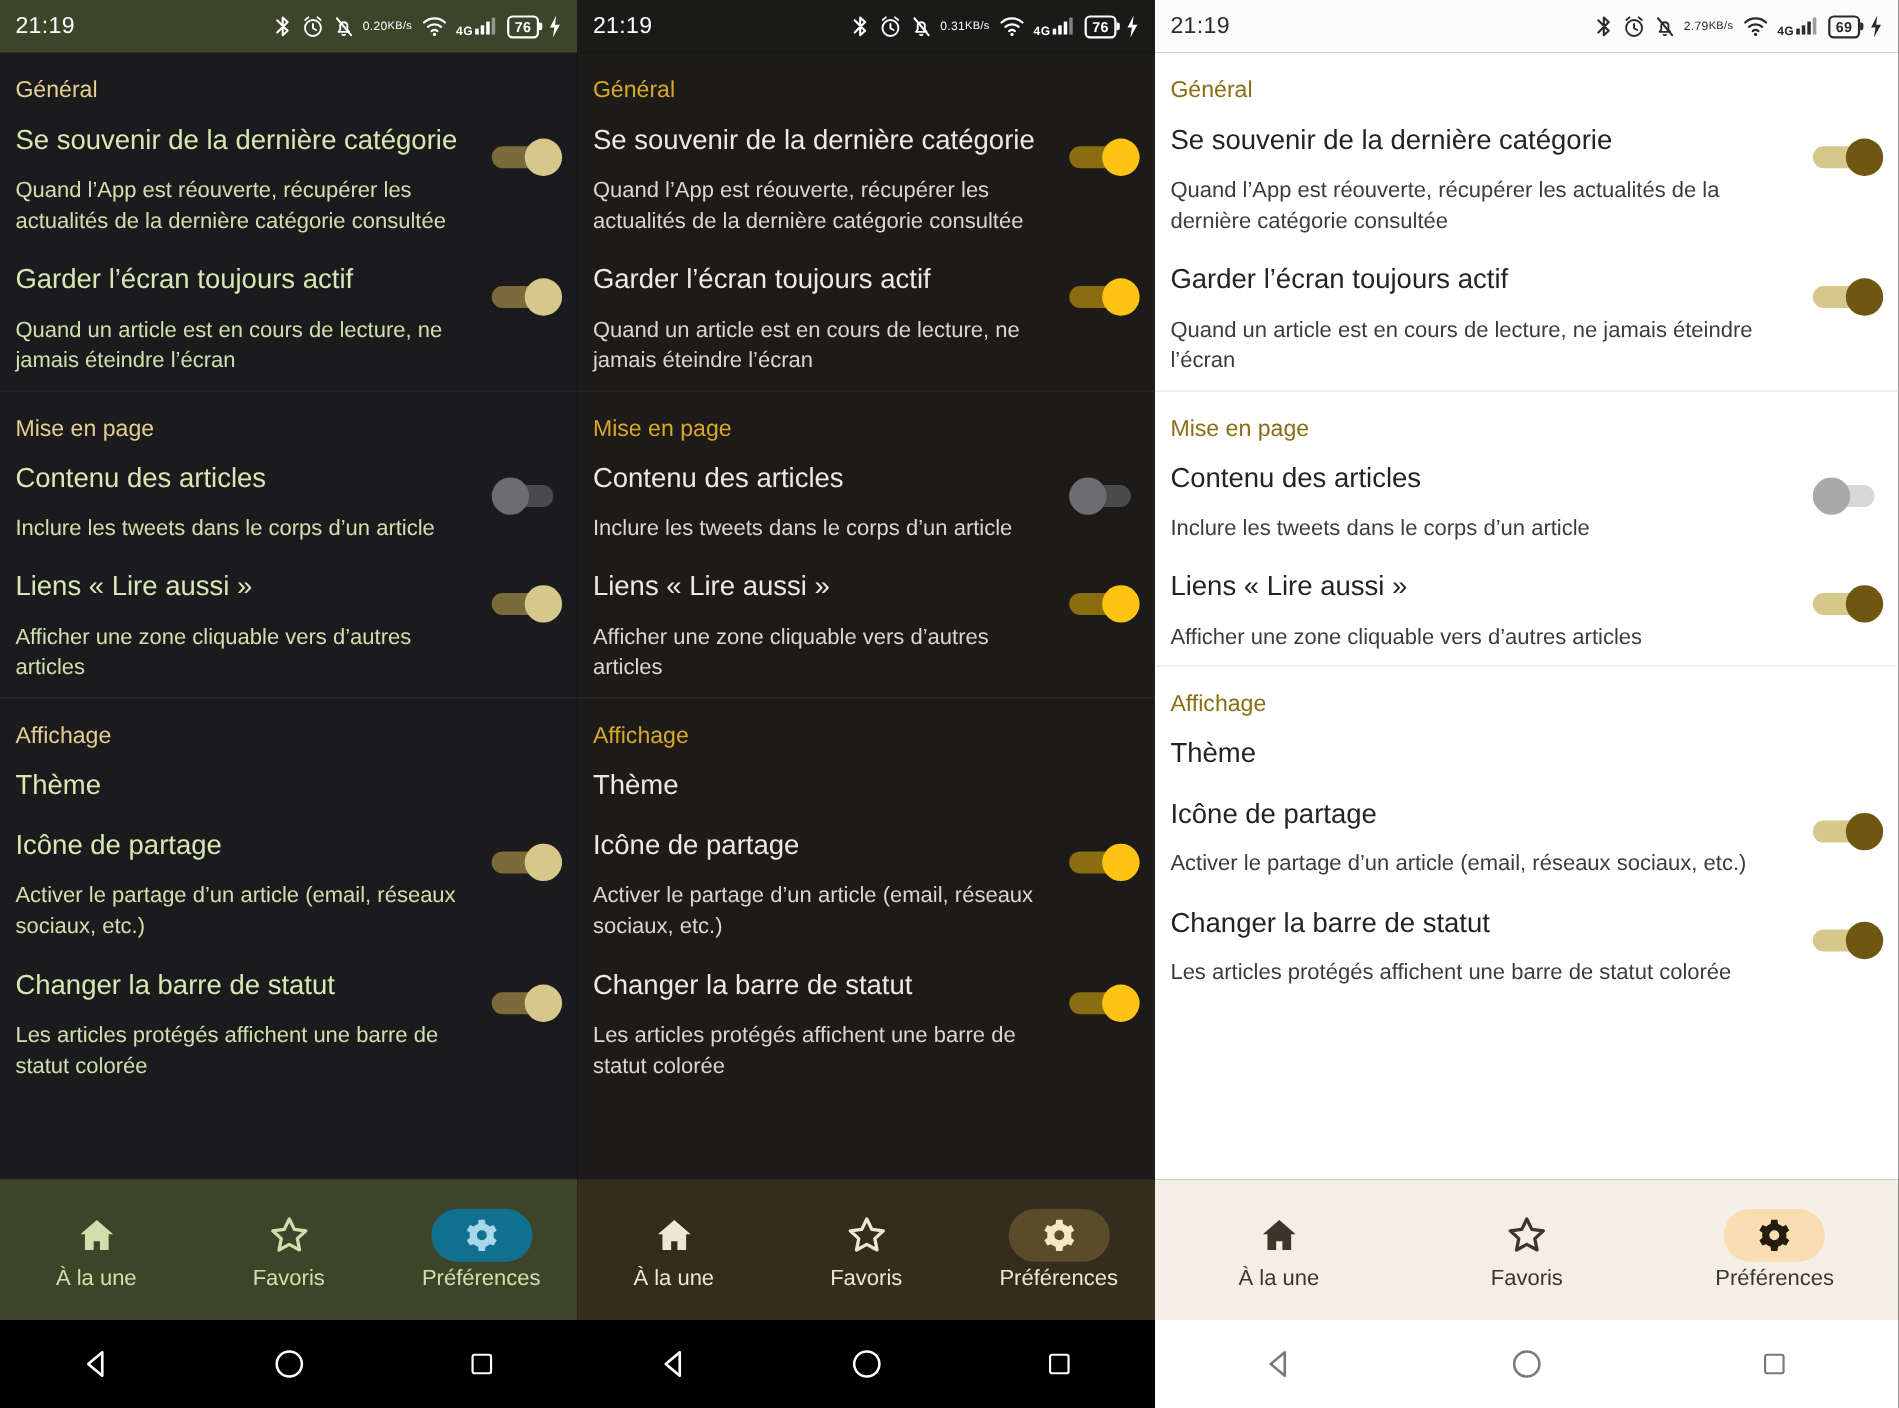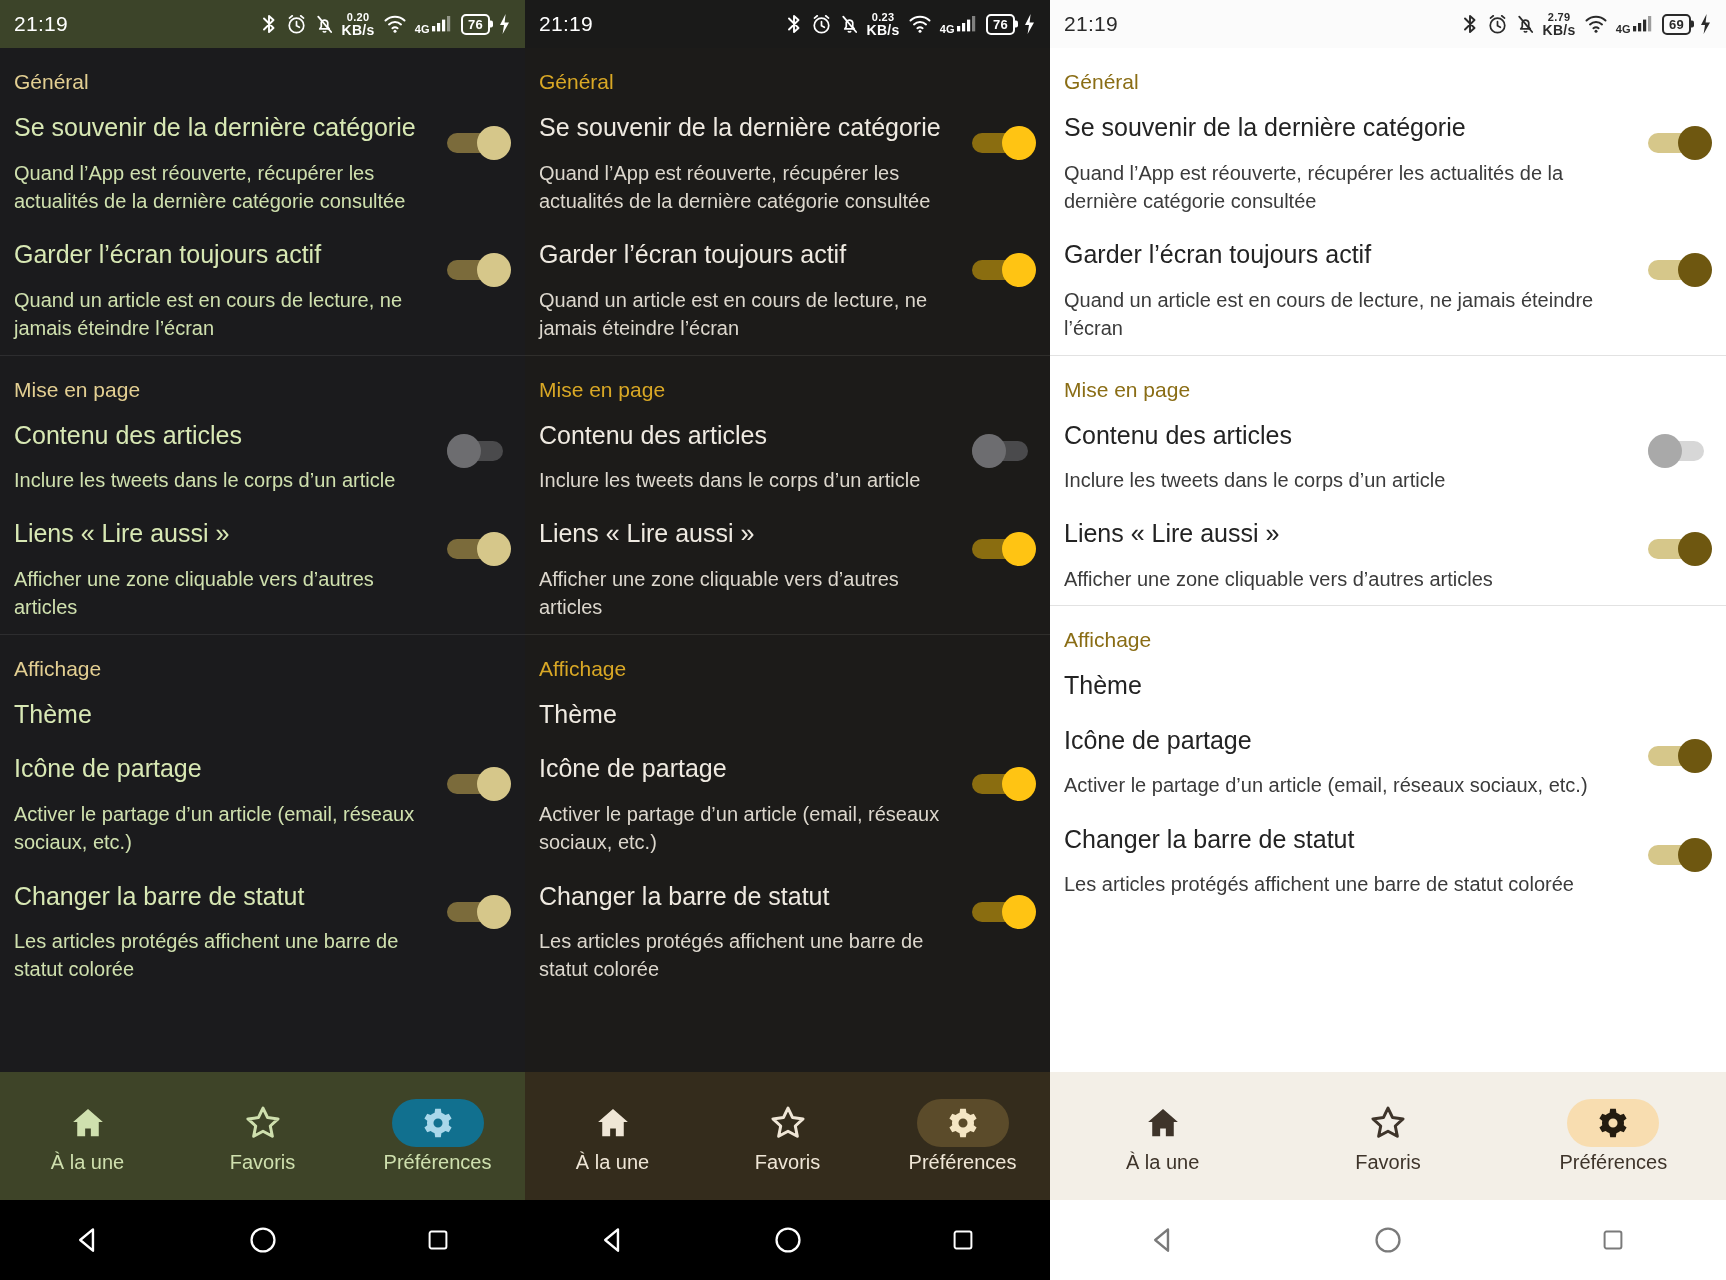--- a/index.html
+++ b/index.html
@@ -18,22 +18,22 @@
   
   .statusbar {
     height:48px; flex:0 0 48px;
     display:flex; align-items:center; justify-content:space-between;
     padding:0 14px 0 14px;
     font-size:20px; letter-spacing:.3px;
   }
   .sb-time { font-size:21px; }
   .sb-icons { display:flex; align-items:center; gap:8px; }
   .sb-icons svg { display:block; }
-  .sb-net { display:flex; flex-direction:column; align-items:center; line-height:1; font-size:11px; font-weight:700; }
-  .sb-net span:last-child { font-size:14px;text-align:center; }
+  .sb-net { display:flex; flex-direction:row; align-items:center; line-height:1; font-size:11px; font-weight:400; }
+  .sb-net span:last-child { font-size:10px;text-align:center; }
   .sb-batt {
     border:2px solid currentColor; border-radius:5px;
     padding:1px 5px; font-size:13px; font-weight:600; position:relative;
   }
   .sb-batt::after {
     content:""; position:absolute; right:-5px; top:50%; transform:translateY(-50%);
     width:3px; height:7px; background:currentColor; border-radius:0 2px 2px 0;
   }
   .fourg { display:flex; align-items:flex-start; gap:1px; }
   .fourg .lbl { font-size:11px; font-weight:600; line-height:1;margin-top:11px; }
@@ -329,21 +329,21 @@
             </svg>
           </span>
           <span>
             <svg width="19" height="22" viewBox="0 0 20 22">
               <path d="M5 16.2 h10 l-1.6-2.2 V9.4 a3.6 3.6 0 0 0-6.8 0 v4.6 z" fill="none" stroke="currentColor" stroke-width="1.8" stroke-linejoin="round"></path>
               <path d="M8.4 18.4 a1.8 1.8 0 0 0 3.2 0" fill="none" stroke="currentColor" stroke-width="1.7"></path>
               <path d="M3.4 3.2 L17 19.4" fill="none" stroke="currentColor" stroke-width="1.9" stroke-linecap="round"></path>
             </svg>
           </span>
           <span class="sb-net">
-            <span>0.23</span>
+            <span>0.31</span>
             <span>KB/s</span>
           </span>
           <span>
             <svg width="24" height="20" viewBox="0 0 24 20">
               <path d="M2.5 6.5 a14 14 0 0 1 19 0" fill="none" stroke="currentColor" stroke-width="2" stroke-linecap="round"></path>
               <path d="M6 10.4 a9 9 0 0 1 12 0" fill="none" stroke="currentColor" stroke-width="2" stroke-linecap="round"></path>
               <path d="M9.4 14.2 a4.3 4.3 0 0 1 5.2 0" fill="none" stroke="currentColor" stroke-width="2" stroke-linecap="round"></path>
               <circle cx="12" cy="17.3" r="1.5" fill="currentColor"></circle>
             </svg>
           </span>

